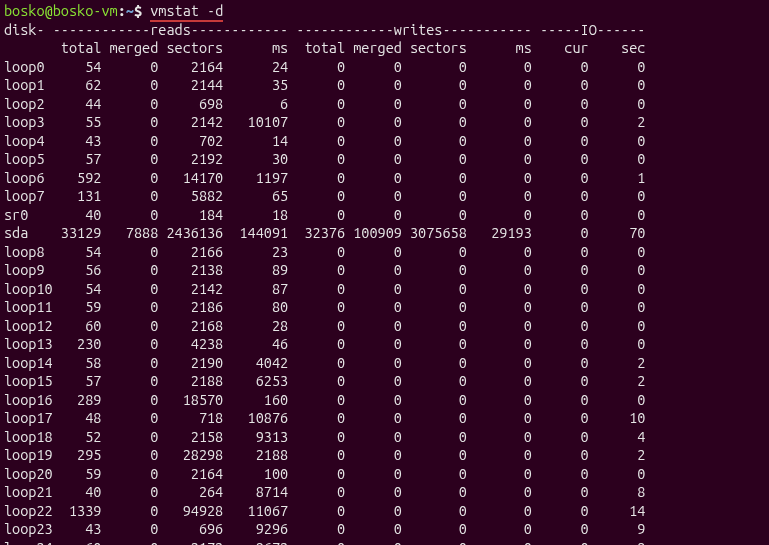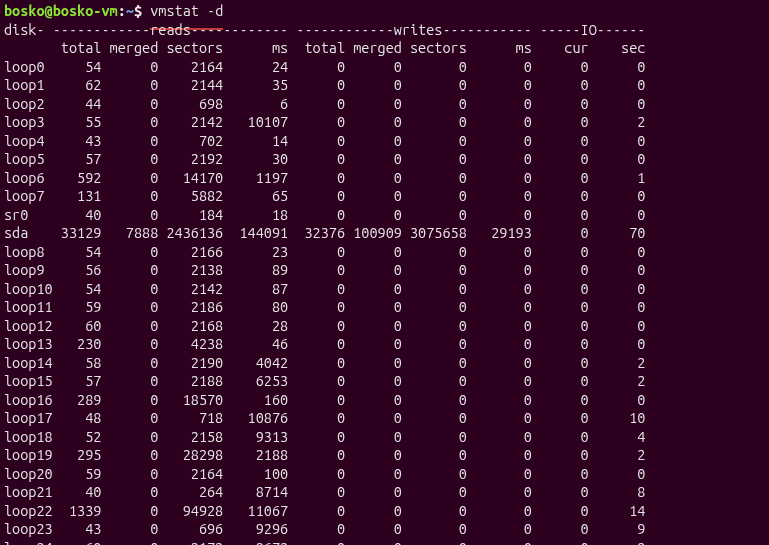--- a/index.html
+++ b/index.html
@@ -12,27 +12,27 @@
   }
   .terminal {
     font-family: "Ubuntu Mono", "DejaVu Sans Mono", "Menlo", "Consolas", monospace;
     font-size: 14.5px;
     line-height: 18.5px;
     color: #e6e6e6;
     white-space: pre;
     padding: 2px 4px;
     letter-spacing: 0;
   }
-  .prompt-user { color: #8ae234; font-weight: bold; }
+  .prompt-user { color: #8ae234; font-weight: normal; }
   .prompt-colon { color: #e6e6e6; font-weight: bold; }
   .prompt-path  { color: #729fcf; font-weight: bold; }
   .prompt-cmd   { color: #e6e6e6; }
   .cmd-underline {
     border-bottom: 2px solid #c73a3a;
-    padding-bottom: 9px;
+    padding-bottom: 1px;
   }
 </style>
 </head>
 <body>
 
 <div class="terminal"><span><span class="prompt-user">bosko@bosko-vm</span><span class="prompt-colon">:</span><span class="prompt-path">~</span><span class="prompt-colon">$</span><span class="prompt-cmd"> <span class="cmd-underline">vmstat -d</span></span></span>
 <span>disk- ------------reads------------ ------------writes----------- -----IO------</span>
 <span>       total merged sectors      ms  total merged sectors      ms    cur    sec</span>
 <span id="rows-container">loop0     54      0    2164      24      0      0       0       0      0      0
 loop1     62      0    2144      35      0      0       0       0      0      0

